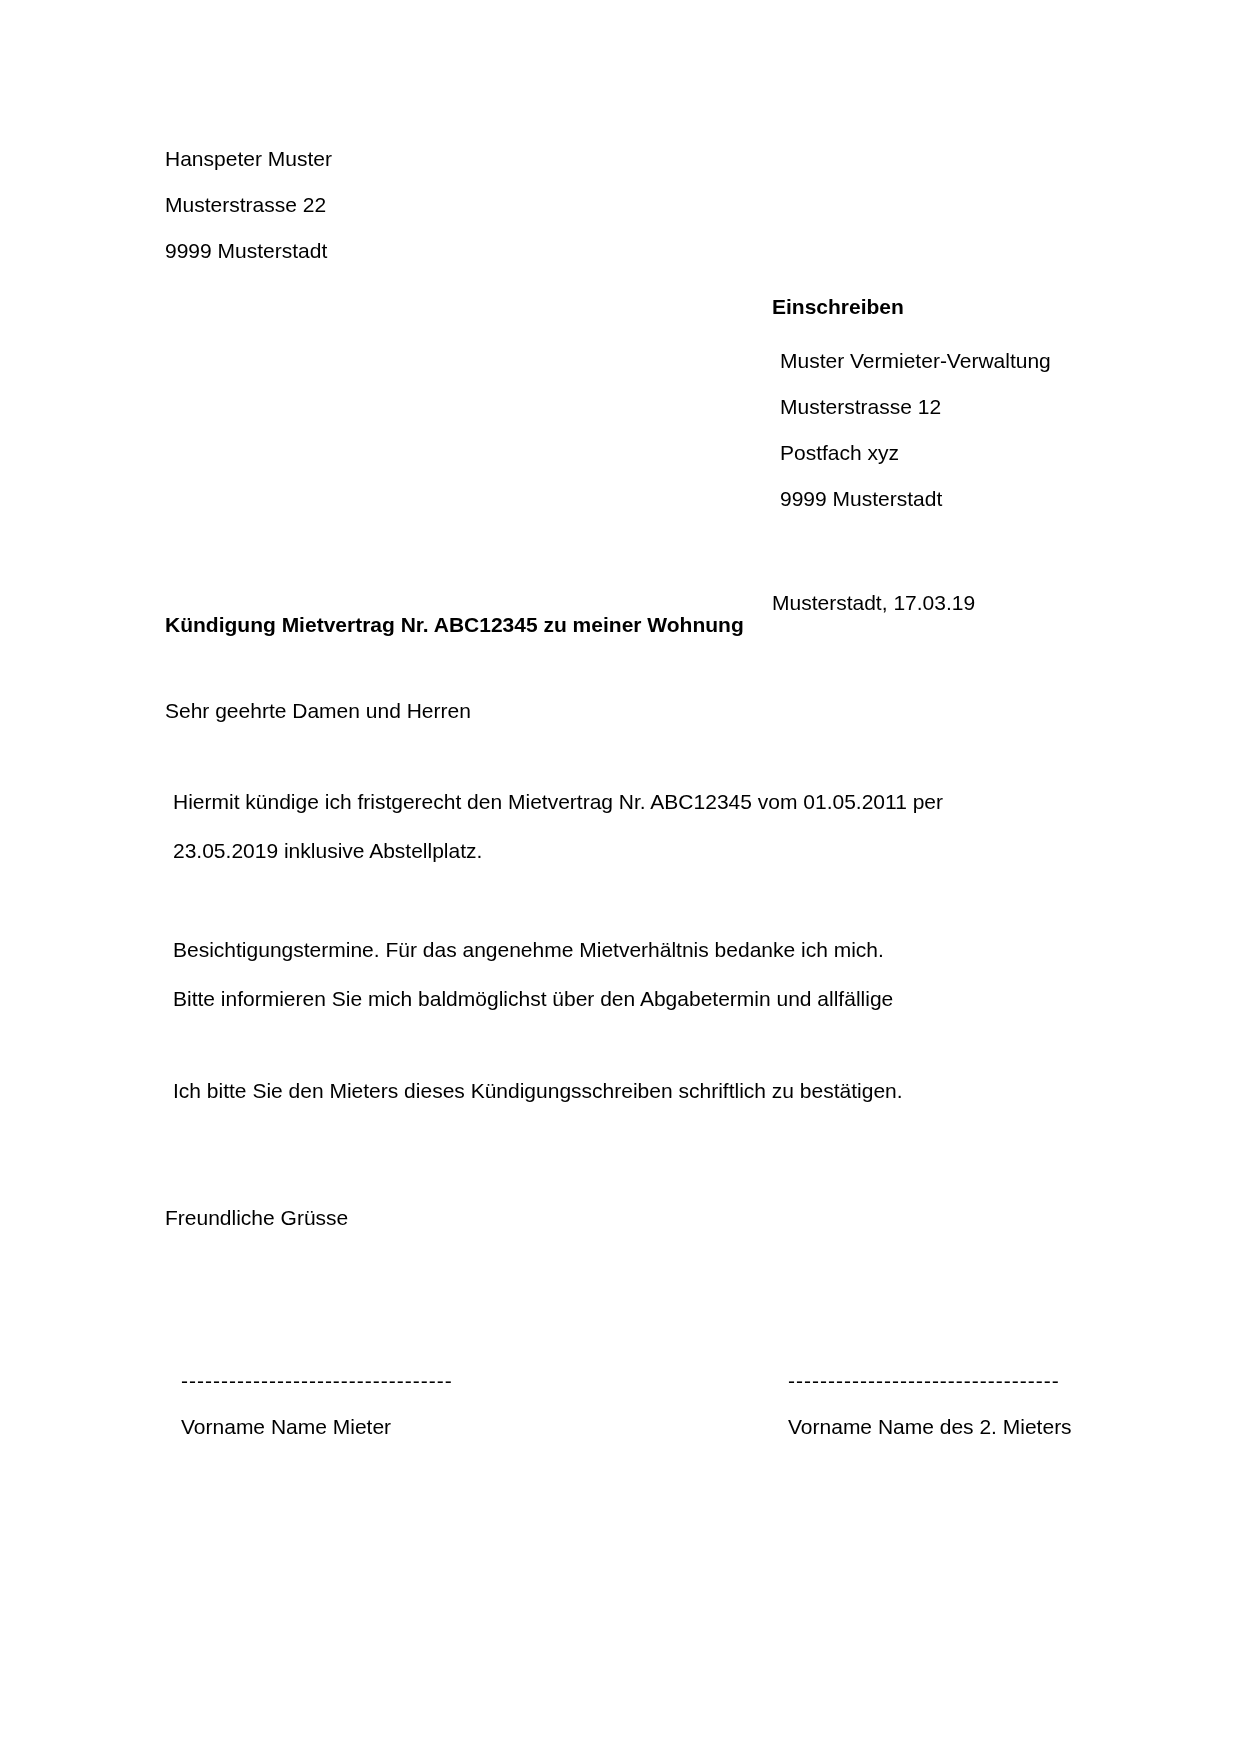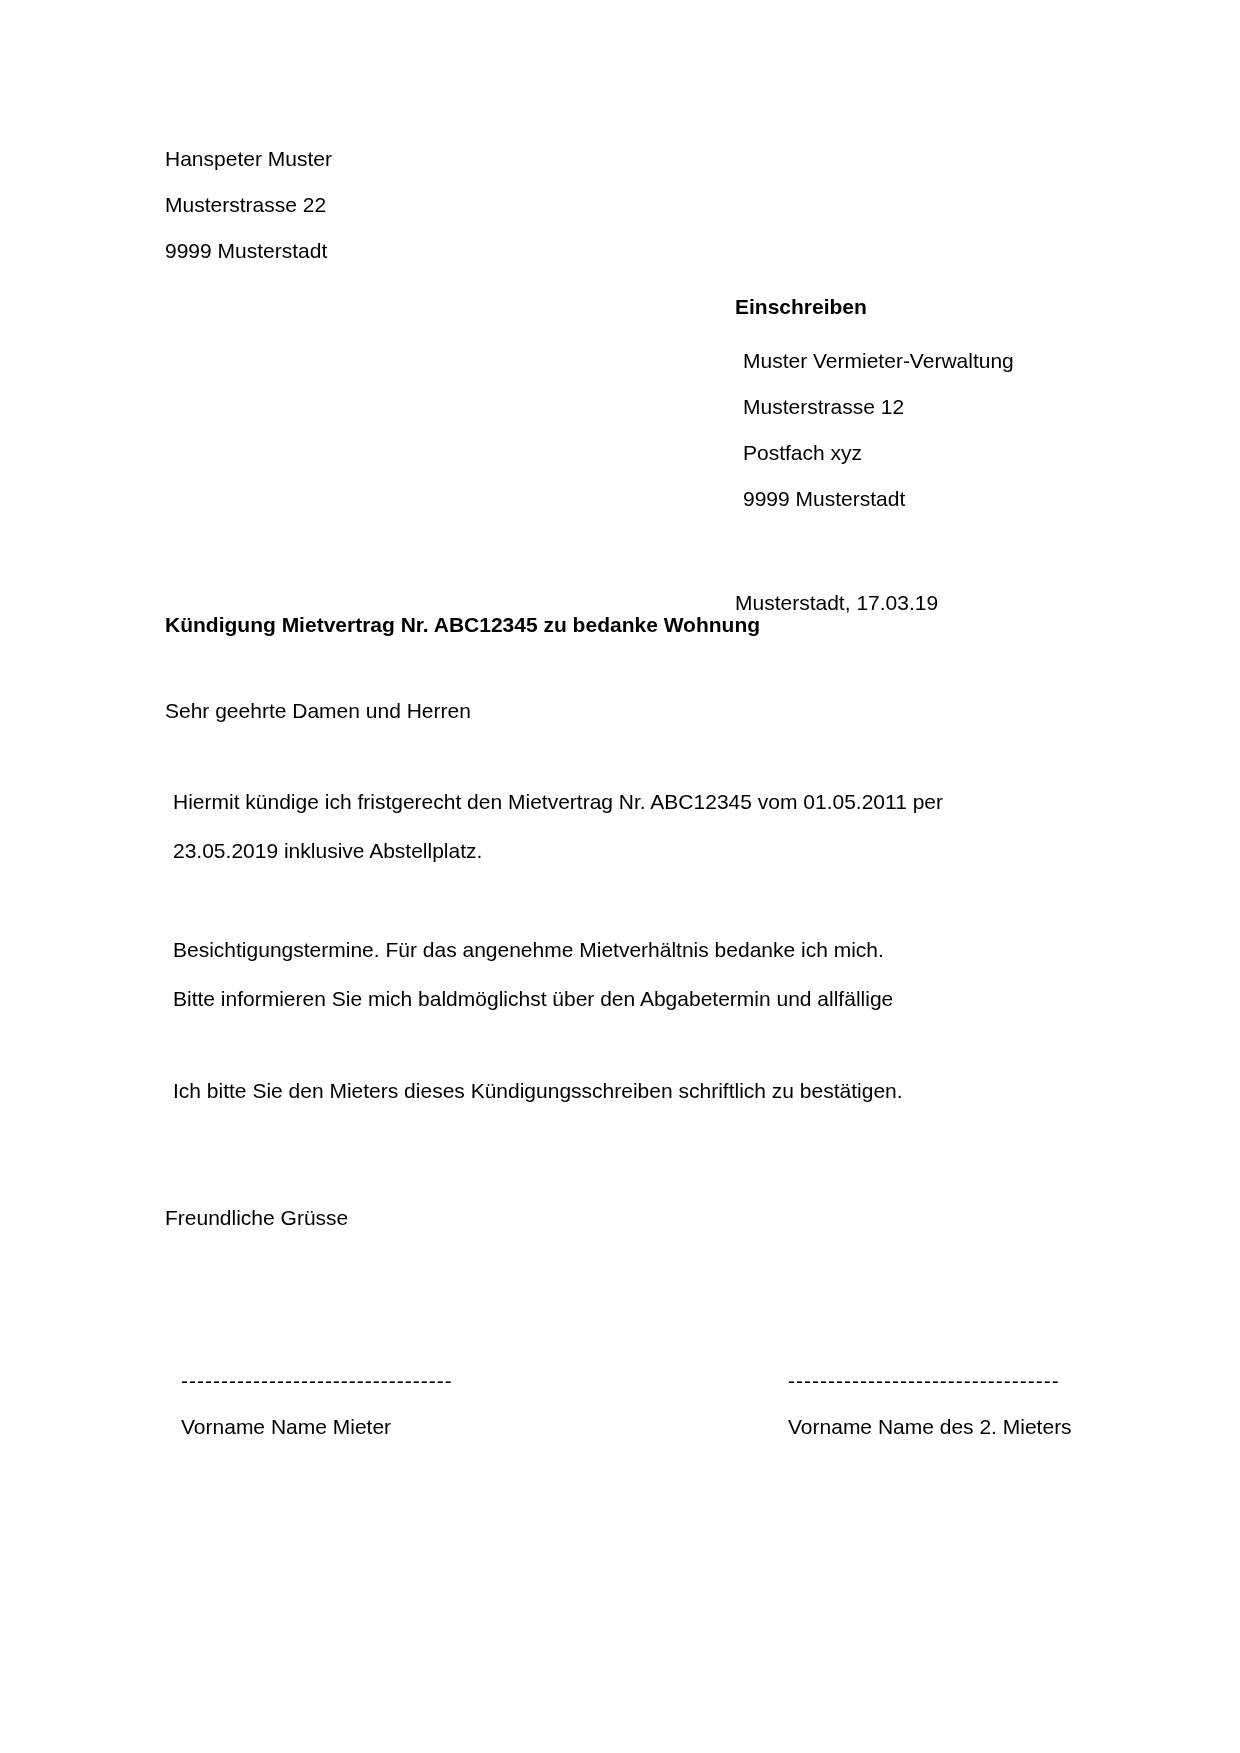--- a/index.html
+++ b/index.html
@@ -16,21 +16,21 @@
     line-height: 30px;
     overflow: hidden;
   }
   .sender-block {
     position: absolute;
     left: 133px;
     top: 112px;
   }
   .right-col {
     position: absolute;
-    left: 703px;
+    left: 740px;
     top: 260px;
     width: 420px;
   }
   .delivery-method { font-weight: bold; }
   .recipient-block { }
   .dateline { margin-top: 50px; }
   .main-col {
     position: absolute;
     left: 133px;
     top: 576px;
@@ -71,21 +71,21 @@
     <div class="recipient-block">
       <div>Muster Vermieter-Verwaltung</div>
       <div>Musterstrasse 12</div>
       <div>Postfach xyz</div>
       <div>9999 Musterstadt</div>
     </div>
     <div class="dateline">Musterstadt, 17.03.19</div>
   </div>
 
   <div class="main-col">
-    <div class="subject-line">Kündigung Mietvertrag Nr. ABC12345 zu bedanke Wohnung</div>
+    <div class="subject-line">Kündigung Mietvertrag Nr. ABC12345 zu meiner Wohnung</div>
 
     <div class="salutation">Sehr geehrte Damen und Herren</div>
 
     <div class="para-1">
       <div>Hiermit kündige ich fristgerecht den Mietvertrag Nr. ABC12345 vom 01.05.2011 per</div>
       <div>23.05.2019 inklusive Abstellplatz.</div>
     </div>
 
     <div class="para-2">
       <div>Besichtigungstermine. Für das angenehme Mietverhältnis bedanke ich mich.</div>

